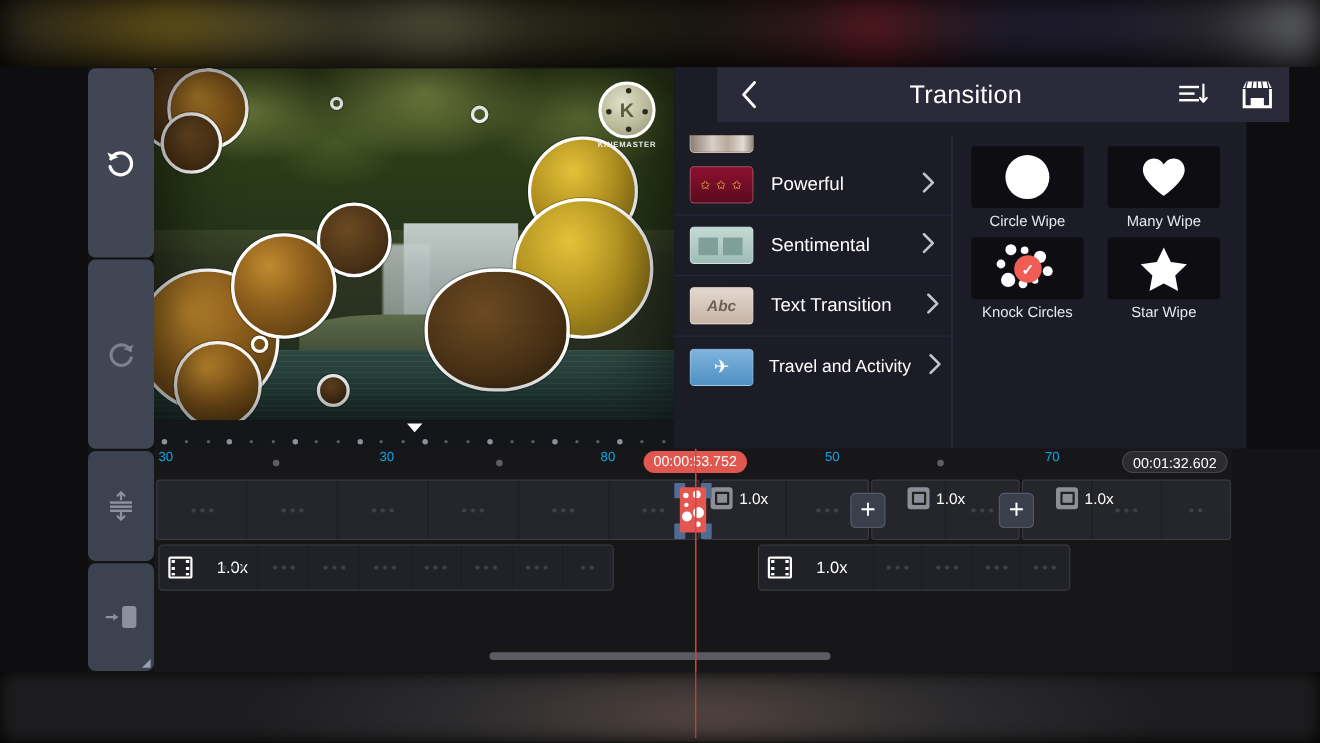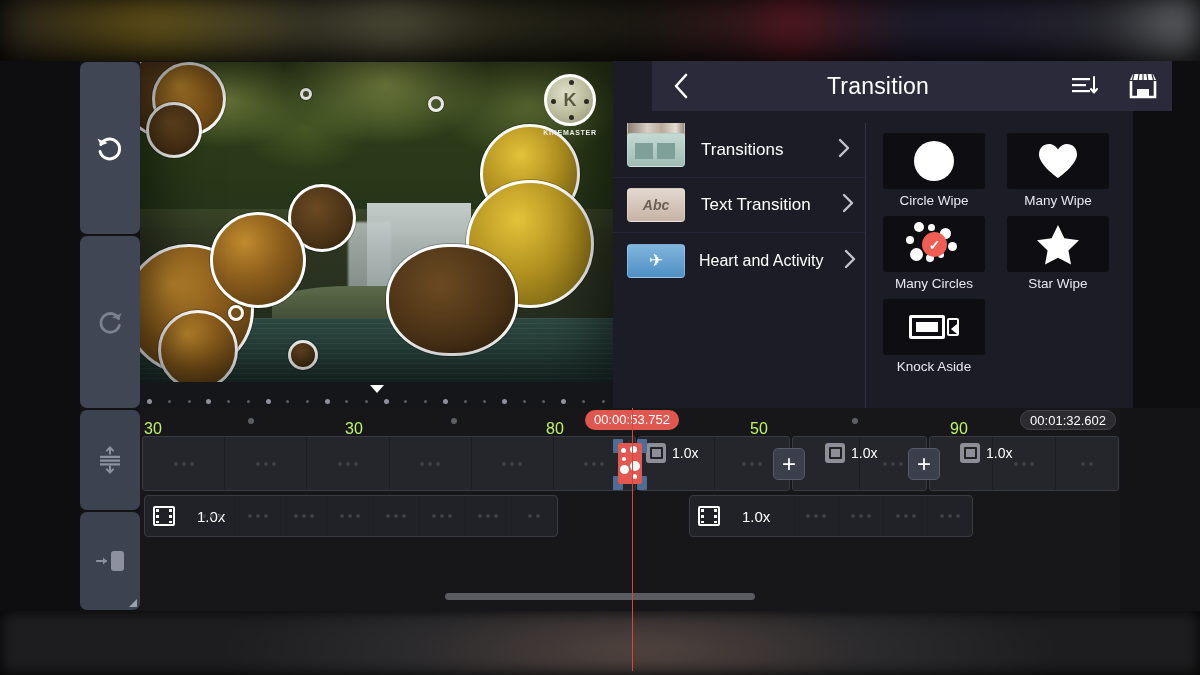--- a/index.html
+++ b/index.html
@@ -264,21 +264,21 @@
     content:""; position:absolute; left:2px; top:4px;
     border-style:solid; border-width:5px 6px 5px 0; border-color:transparent #fff transparent transparent;
   }
 
   
   .timeline {
     position:absolute; left:140px; top:347px; width:980px; height:203px;
     background:#17171a;
   }
   .ruler { position:absolute; left:0; top:0; width:980px; height:28px; }
-  .ruler-lbl { position:absolute; top:12px; font-size:16px; color:#bef264; }
+  .ruler-lbl { position:absolute; top:0; font-size:12px; color:#0ea5e9; }
   .ruler-dot { position:absolute; top:10px; width:6px;height:6px;border-radius:50%;background:#5c5f66; }
   .time-badge {
     position:absolute; top:2px; height:20px; line-height:20px; padding:0 9px;
     border-radius:10px; font-size:13px; color:#fff;
   }
   .time-cur { background:#e0574f; transform:translateX(-50%); }
   .time-tot { right:4px; background:#2b2b30; border:1px solid #44444c; }
 
   .track1 { position:absolute; left:0; top:28px; width:980px; height:55px; }
   .clip {
@@ -640,45 +640,54 @@
           <path d="M11 26 L11 18 L23 18 L23 26" fill="#fff"></path>
         </svg>
       </div>
     </div>
 
     <div class="tp-body">
 
       <div class="cat-col">
         <div class="cat-partial"></div>
 
+        <div class="cat-row" style="margin-top:18px">
+          <span class="cat-thumb th-powerful"></span>
+          <span class="cat-label">Powerful</span>
+          <span class="cat-chev">
+            <svg width="14" height="22" viewBox="0 0 14 22">
+                <path d="M3 3 L11 11 L3 19" fill="none" stroke="#c2c4cc" stroke-width="2.4" stroke-linecap="round" stroke-linejoin="round"></path>
+              </svg>
+          </span>
+        </div>
 
 
         <div class="cat-row">
           <span class="cat-thumb th-senti"></span>
-          <span class="cat-label">Transitions</span>
+          <span class="cat-label">Sentimental</span>
           <span class="cat-chev">
             <svg width="14" height="22" viewBox="0 0 14 22">
                 <path d="M3 3 L11 11 L3 19" fill="none" stroke="#c2c4cc" stroke-width="2.4" stroke-linecap="round" stroke-linejoin="round"></path>
               </svg>
           </span>
         </div>
 
         <div class="cat-row">
           <span class="cat-thumb th-text"></span>
           <span class="cat-label">Text Transition</span>
           <span class="cat-chev" style="margin-right:10px">
             <svg width="14" height="22" viewBox="0 0 14 22">
                 <path d="M3 3 L11 11 L3 19" fill="none" stroke="#c2c4cc" stroke-width="2.4" stroke-linecap="round" stroke-linejoin="round"></path>
               </svg>
           </span>
         </div>
 
         <div class="cat-row" style="border-bottom:none">
           <span class="cat-thumb th-travel"></span>
-          <span class="cat-label" style="margin-left:14px;font-size:16px">Heart and Activity</span>
+          <span class="cat-label" style="margin-left:14px;font-size:16px">Travel and Activity</span>
           <span class="cat-chev" style="margin-right:8px">
             <svg width="14" height="22" viewBox="0 0 14 22">
                 <path d="M3 3 L11 11 L3 19" fill="none" stroke="#c2c4cc" stroke-width="2.4" stroke-linecap="round" stroke-linejoin="round"></path>
               </svg>
           </span>
         </div>
       </div>
 
       <div class="grid-col">
 
@@ -705,59 +714,50 @@
               <i style="left:22px;top:2px;width:7px;height:7px;"></i>
               <i style="left:34px;top:6px;width:11px;height:11px;"></i>
               <i style="left:0px;top:14px;width:8px;height:8px;"></i>
               <i style="left:42px;top:20px;width:9px;height:9px;"></i>
               <i style="left:4px;top:26px;width:13px;height:13px;"></i>
               <i style="left:20px;top:32px;width:8px;height:8px;"></i>
               <i style="left:32px;top:30px;width:6px;height:6px;"></i>
               <span class="sh-check">✓</span>
             </span>
           </div>
-          <div class="tile-cap">Many Circles</div>
+          <div class="tile-cap">Knock Circles</div>
         </div>
 
         <div class="tile">
           <div class="tile-img">
             <svg width="44" height="42" viewBox="0 0 44 42">
               <path d="M22 2 L28.4 15.2 L43 17.2 L32.4 27.4 L35 41.6 L22 34.8 L9 41.6 L11.6 27.4 L1 17.2 L15.6 15.2 Z" fill="#fff"></path>
             </svg>
           </div>
           <div class="tile-cap">Star Wipe</div>
         </div>
 
-        <div class="tile">
-          <div class="tile-img">
-            <span class="sh-knock">
-              <span class="kb"></span>
-                <span class="ks"></span>
-            </span>
-          </div>
-          <div class="tile-cap">Knock Aside</div>
-        </div>
 
       </div>
     </div>
   </div>
 
   <div class="below-panel"></div>
 
   <div class="timeline">
 
     <div class="ruler">
       <span class="ruler-lbl" style="left:4px">30</span>
       <span class="ruler-dot" style="left:108px"></span>
       <span class="ruler-lbl" style="left:205px">30</span>
       <span class="ruler-dot" style="left:311px"></span>
       <span class="ruler-lbl" style="left:406px">80</span>
       <span class="ruler-lbl" style="left:610px">50</span>
       <span class="ruler-dot" style="left:712px"></span>
-      <span class="ruler-lbl" style="left:810px">90</span>
+      <span class="ruler-lbl" style="left:810px">70</span>
 
       <span class="time-badge time-cur" style="left:492px">00:00:53.752</span>
       <span class="time-badge time-tot">00:01:32.602</span>
     </div>
 
     <div class="track1">
 
       <div class="clip" style="left:2px; width:494px;">
         <div class="clip-inner">
           <div class="frame">

